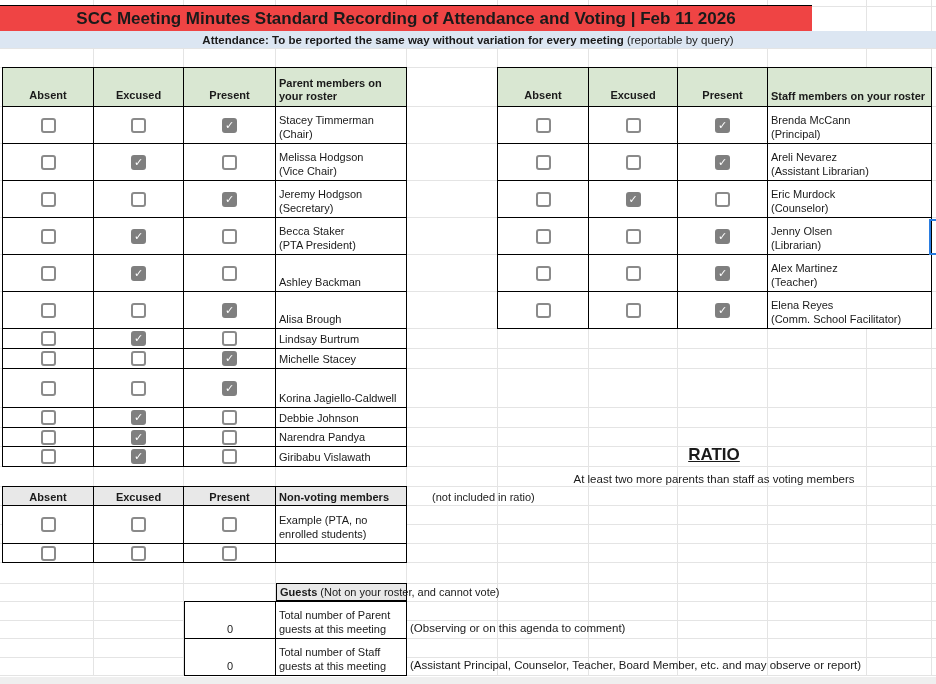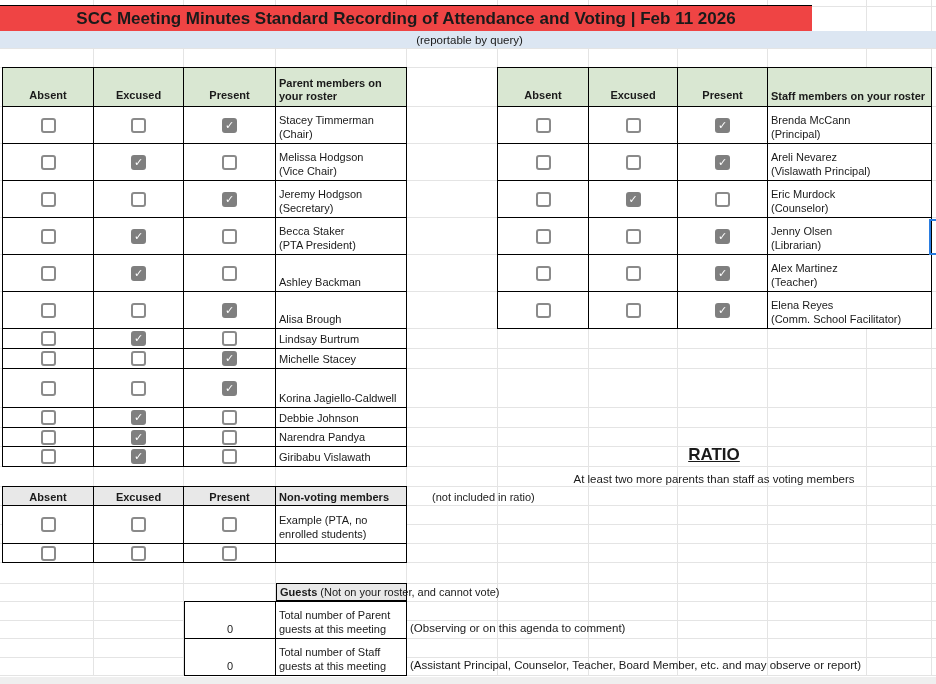--- a/index.html
+++ b/index.html
@@ -117,20 +117,21 @@
       <div class="hline" style="top: 638px;"></div>
       <div class="hline" style="top: 657px;"></div>
       <div class="hline" style="top: 675px;"></div>
     </div>
 
   <div id="title-row">
     <span>SCC Meeting Minutes Standard Recording of Attendance and Voting | Feb 11 2026</span>
   </div>
 
   <div id="attendance-bar">
+    <span class="b">Attendance: To be reported the same way without variation for every meeting</span>
     <span class="n">(reportable by query)</span>
   </div>
 
   <div id="parent-table" class="tbl" style="left:2px; top:67px; grid-template-columns:91px 90px 92px 131px;
               grid-template-rows:39px 37px 37px 37px 37px 37px 37px 20px 20px 39px 20px 19px 20px;">
     <div class="cell hdr lbl">Absent</div>
     <div class="cell hdr lbl">Excused</div>
     <div class="cell hdr lbl">Present</div>
     <div class="cell hdr namehdr">Parent members on your roster</div>
   <div class="cell cb-cell">
@@ -306,21 +307,21 @@
         <span class="checkbox"></span>
       </div>
       <div class="cell cb-cell">
         <span class="checkbox"></span>
       </div>
       <div class="cell cb-cell">
         <span class="checkbox checked"></span>
       </div>
       <div class="cell name-cell">
         <span>Areli Nevarez</span>
-        <span>(Vislawath Principal)</span>
+        <span>(Assistant Librarian)</span>
       </div>
       <div class="cell cb-cell">
         <span class="checkbox"></span>
       </div>
       <div class="cell cb-cell">
         <span class="checkbox checked"></span>
       </div>
       <div class="cell cb-cell">
         <span class="checkbox"></span>
       </div>

